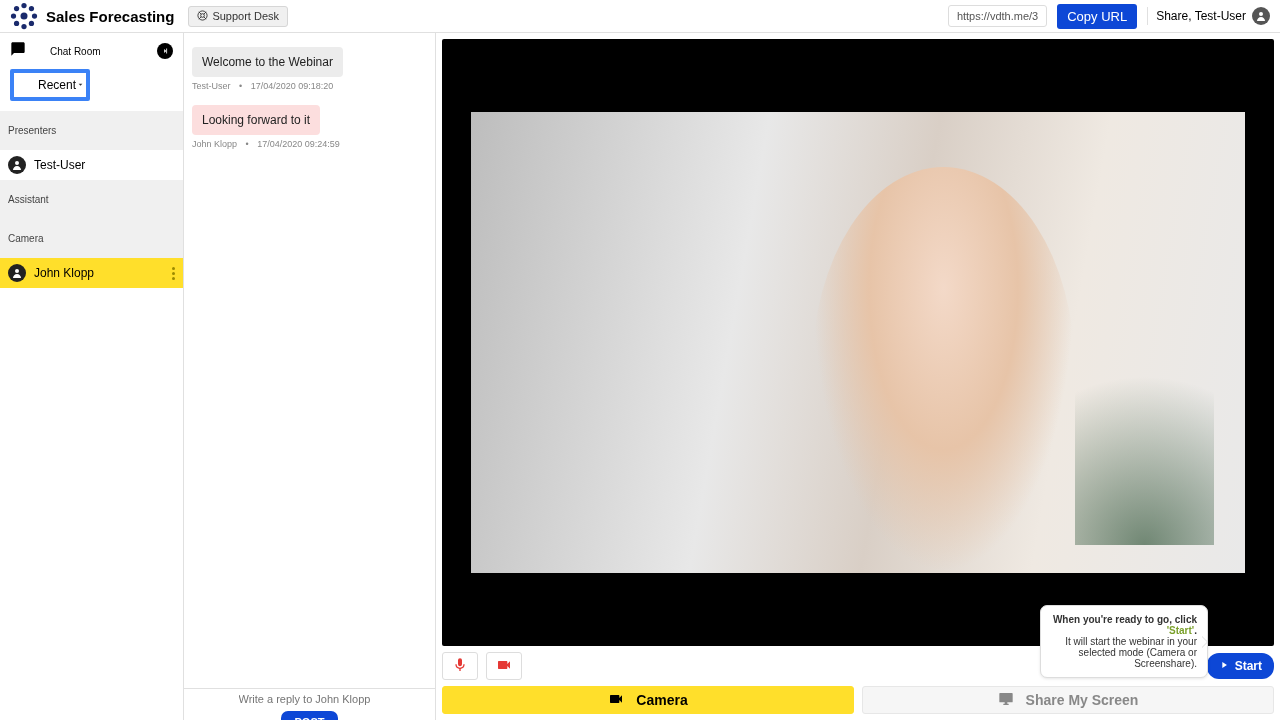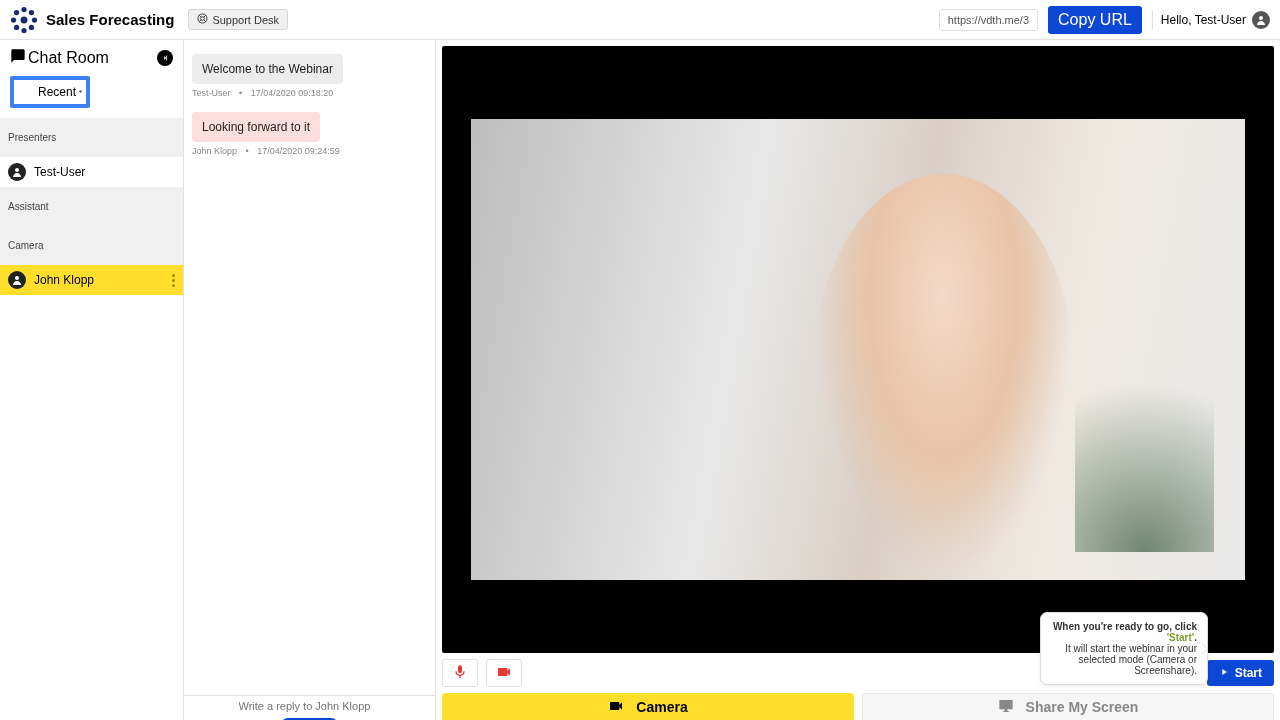--- a/index.html
+++ b/index.html
@@ -1,34 +1,34 @@
 <!DOCTYPE html>
 <html><head>
 <meta charset="utf-8">
 <style>
 * { margin: 0; padding: 0; box-sizing: border-box; font-family: -apple-system, BlinkMacSystemFont, "Segoe UI", Helvetica, Arial, sans-serif; }
 html, body { width: 1280px; height: 720px; overflow: hidden; background: #fff; }
 
-.header { display: flex; align-items: center; height: 40px; border-bottom: 1px solid #e0e0e0; padding: 16px 10px; }
+.header { display: flex; align-items: center; height: 33px; border-bottom: 1px solid #e0e0e0; padding: 16px 10px; }
 .logo { width: 28px; height: 28px; margin-right: 8px; display:inline-flex; align-items:center; justify-content:center; }
 .title { font-size: 15px; font-weight: 700; color: #000; margin-right: 14px; }
 .support-btn { display: inline-flex; align-items: center; gap:4px; font-size: 11px; color: #333; background: #f0f0f0; border: 1px solid #d6d6d6; border-radius: 3px; padding: 3px 8px; cursor: pointer; }
 
 .header-right { margin-left: auto; display: flex; align-items: center; gap: 10px; }
 .url-box { font-size: 11px; color: #555; border: 1px solid #ddd; border-radius: 3px; padding: 4px 8px; background:#fff;margin-left:16px; }
-.copy-btn { font-size: 16px; color: #fff; background: #0d47d6; border: none; border-radius: 3px; padding: 5px 10px; cursor: pointer; }
+.copy-btn { font-size: 13px; color: #fff; background: #0d47d6; border: none; border-radius: 3px; padding: 5px 10px; cursor: pointer; }
 .greeting { font-size: 12px; color: #000; padding-left:8px; border-left:1px solid #e0e0e0; height:100%; display:flex; align-items:center; }
 .avatar-small { width: 18px; height: 18px; border-radius: 50%; background: #555; display:inline-flex; align-items:center; justify-content:center; margin-left:6px; }
 .avatar-small svg { width:12px; height:12px; fill:#fff; }
 
 .body { display: flex; height: calc(720px - 33px); }
 
 .sidebar { width: 184px; border-right: 1px solid #e0e0e0; display:flex; flex-direction:column; }
 .chat-head { display: flex; align-items: center; padding: 8px 10px; }
-.chat-head-label { font-size: 16px; margin-left:2px; }
+.chat-head-label { font-size: 10px; margin-left:24px; }
 .chat-head-exp { margin-left:auto; width:16px; height:16px; border-radius:50%; background:#000; display:flex; align-items:center; justify-content:center; }
 .chat-head-exp svg { width:10px; height:10px; fill:#fff; }
 .recent-select { margin: 0 10px 10px; border:4px solid #3b82f6; border-radius:2px; font-size:12px; padding:5px 24px; width:80px; background:#fff; display:flex; align-items:center; justify-content:space-between; cursor:pointer;}
 .section-label { font-size: 10px; color:#444; padding: 14px 8px; background:#f0f0f0; }
 .user-row { display:flex; align-items:center; padding: 6px 8px; font-size:12px; cursor:pointer; }
 .user-row .avatar-small { margin-left:0; margin-right:8px; background:#222; }
 .user-row.selected { background:#ffdf2b; }
 .user-row .dots { margin-left:auto; display:flex; flex-direction:column; gap:2px; }
 .user-row .dots span { width:3px; height:3px; border-radius:50%; background:#9b8a00; }
 
@@ -44,21 +44,21 @@
 
 .main { flex:1; display:flex; flex-direction:column; padding:6px; }
 .video-area { flex:1; background:#000; border-radius:2px; display:flex; align-items:center; justify-content:center; position:relative; }
 .video-frame { width: 93%; height: 76%; background: linear-gradient(100deg,#bdbdbd 0%, #e8e8e8 35%, #d9cfc6 55%, #efe9e2 75%, #e9e9e9 100%); position:relative; overflow:hidden; }
 .video-frame::before { content:""; position:absolute; left:44%; top:12%; width:34%; height:88%; background: radial-gradient(ellipse at 50% 30%, #f3d9c8 0%, #e7c4a8 40%, rgba(0,0,0,0) 70%); border-radius:50% 50% 40% 40%; }
 .video-frame::after { content:""; position:absolute; right:4%; bottom:6%; width:18%; height:50%; background: radial-gradient(circle at 50% 100%, rgba(30,70,40,0.6) 0%, rgba(0,0,0,0) 70%); }
 
 .controls-row { display:flex; align-items:center; padding:6px 0 0; gap:8px; position:relative; }
 .small-btn { width:36px; height:28px; border:1px solid #ddd; border-radius:3px; background:#fff; display:inline-flex; align-items:center; justify-content:center; cursor:pointer; }
 .small-btn svg { width:16px; height:16px; fill:#e53935; }
-.start-btn { margin-left:auto; background:#0d47d6; color:#fff; border:none; border-radius:3px; font-size:12px; font-weight:600; padding:6px 12px; display:flex; align-items:center; gap:6px; cursor:pointer; }
+.start-btn { margin-left:auto; background:#0d47d6; color:#fff; border:none; border-radius:12px; font-size:12px; font-weight:600; padding:6px 12px; display:flex; align-items:center; gap:6px; cursor:pointer; }
 .start-btn svg { width:10px; height:10px; fill:#fff; }
 
 .tooltip { position:absolute; right:66px; bottom:2px; background:#fff; border:1px solid #ddd; border-radius:7px; padding:8px 10px; font-size:10px; color:#333; width:168px; text-align:right; box-shadow:0 1px 3px rgba(0,0,0,0.1); }
 .tooltip .bold { font-weight:700; }
 .tooltip .green { color:#7aa02a; font-weight:700; }
 .tooltip::after { content:""; position:absolute; right:-6px; top:50%; transform:translateY(-50%); border:6px solid transparent; border-left-color:#fff; }
 .tooltip::before { content:""; position:absolute; right:-7px; top:50%; transform:translateY(-50%); border:6px solid transparent; border-left-color:#ddd; }
 
 .mode-row { display:flex; gap:8px; padding-top:6px; height:34px; }
 .mode-btn { flex:1; border:1px solid #e7e7e7; border-radius:3px; display:flex; align-items:center; justify-content:center; gap:12px; font-size:14px; font-weight:700; cursor:pointer; background:#f6f6f6; color:#888; }
@@ -99,21 +99,21 @@
           <line x1="4" y1="20" x2="9" y2="15"></line>
           <line x1="20" y1="20" x2="15" y2="15"></line>
         </svg>
     </span>
     <span>Support Desk</span>
   </button>
   <div class="header-right">
     <div class="url-box">https://vdth.me/3</div>
     <button class="copy-btn">Copy URL</button>
     <div class="greeting">
-      <span>Hello, Test-User</span>
+      <span>Share, Test-User</span>
       <span class="avatar-small">
         <svg viewBox="0 0 24 24">
             <circle cx="12" cy="8" r="4"></circle>
             <path d="M4 22c0-4.4 3.6-8 8-8s8 3.6 8 8"></path>
           </svg>
       </span>
     </div>
   </div>
 </div>
 

